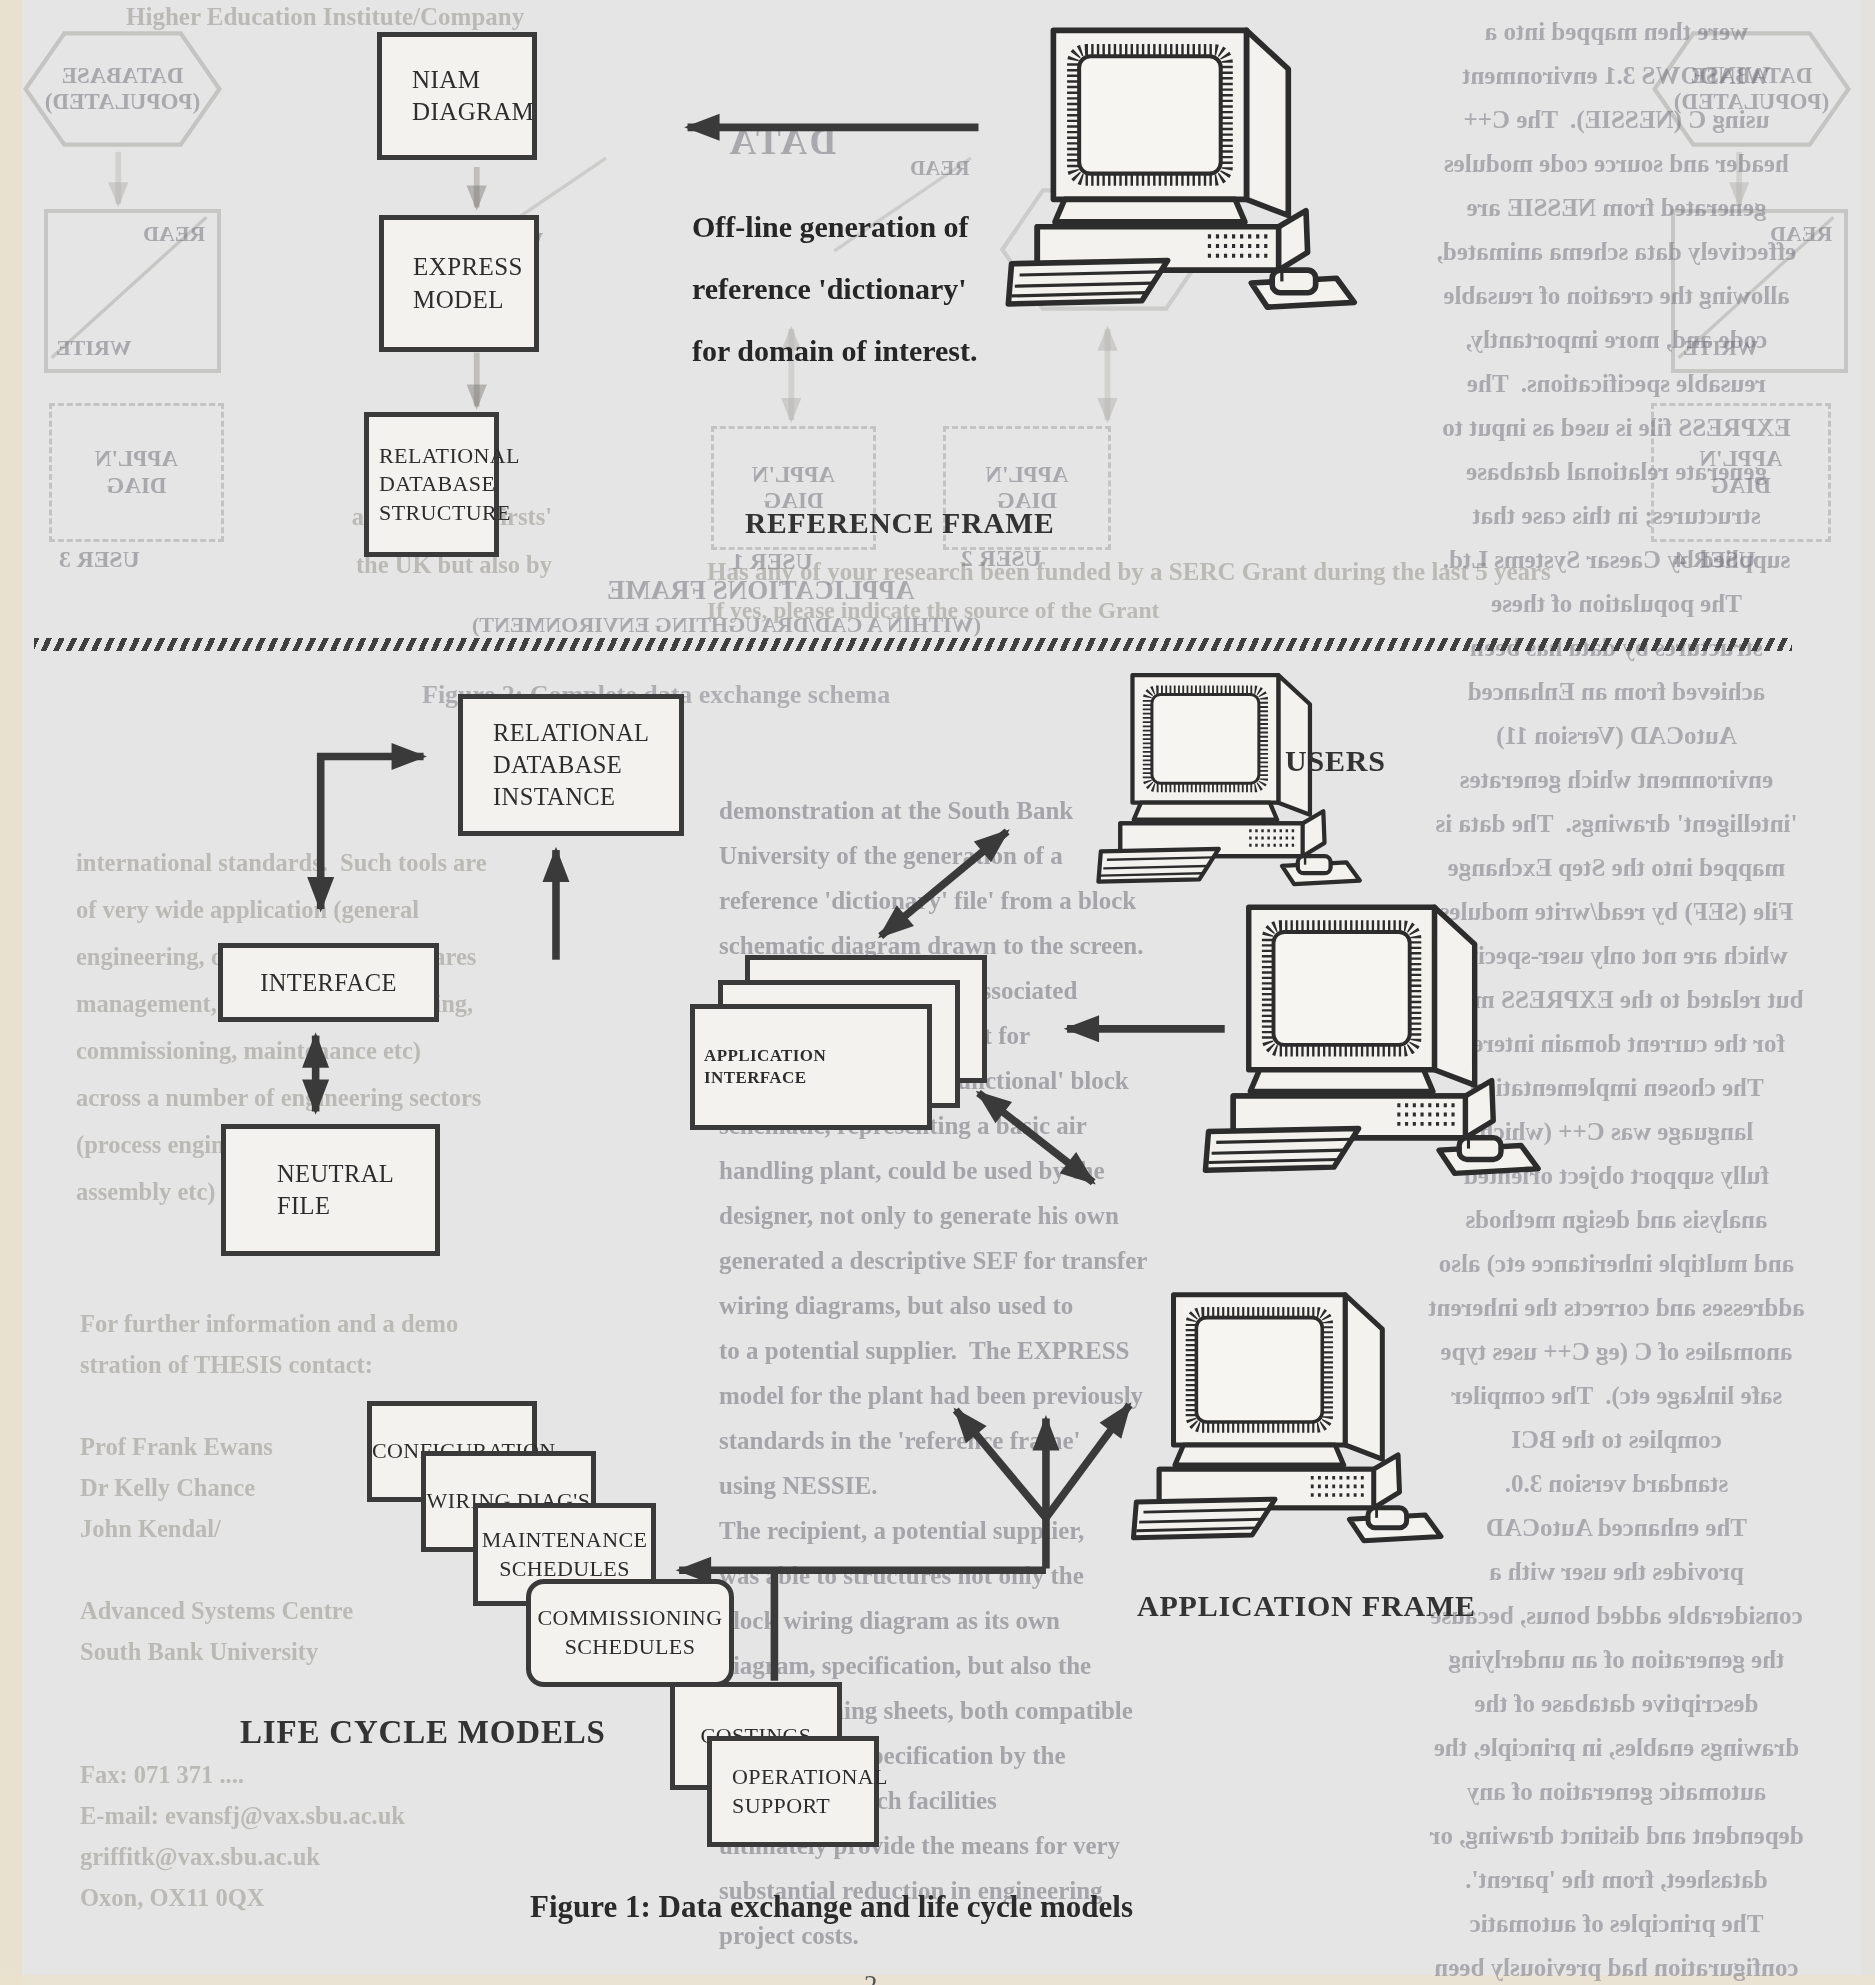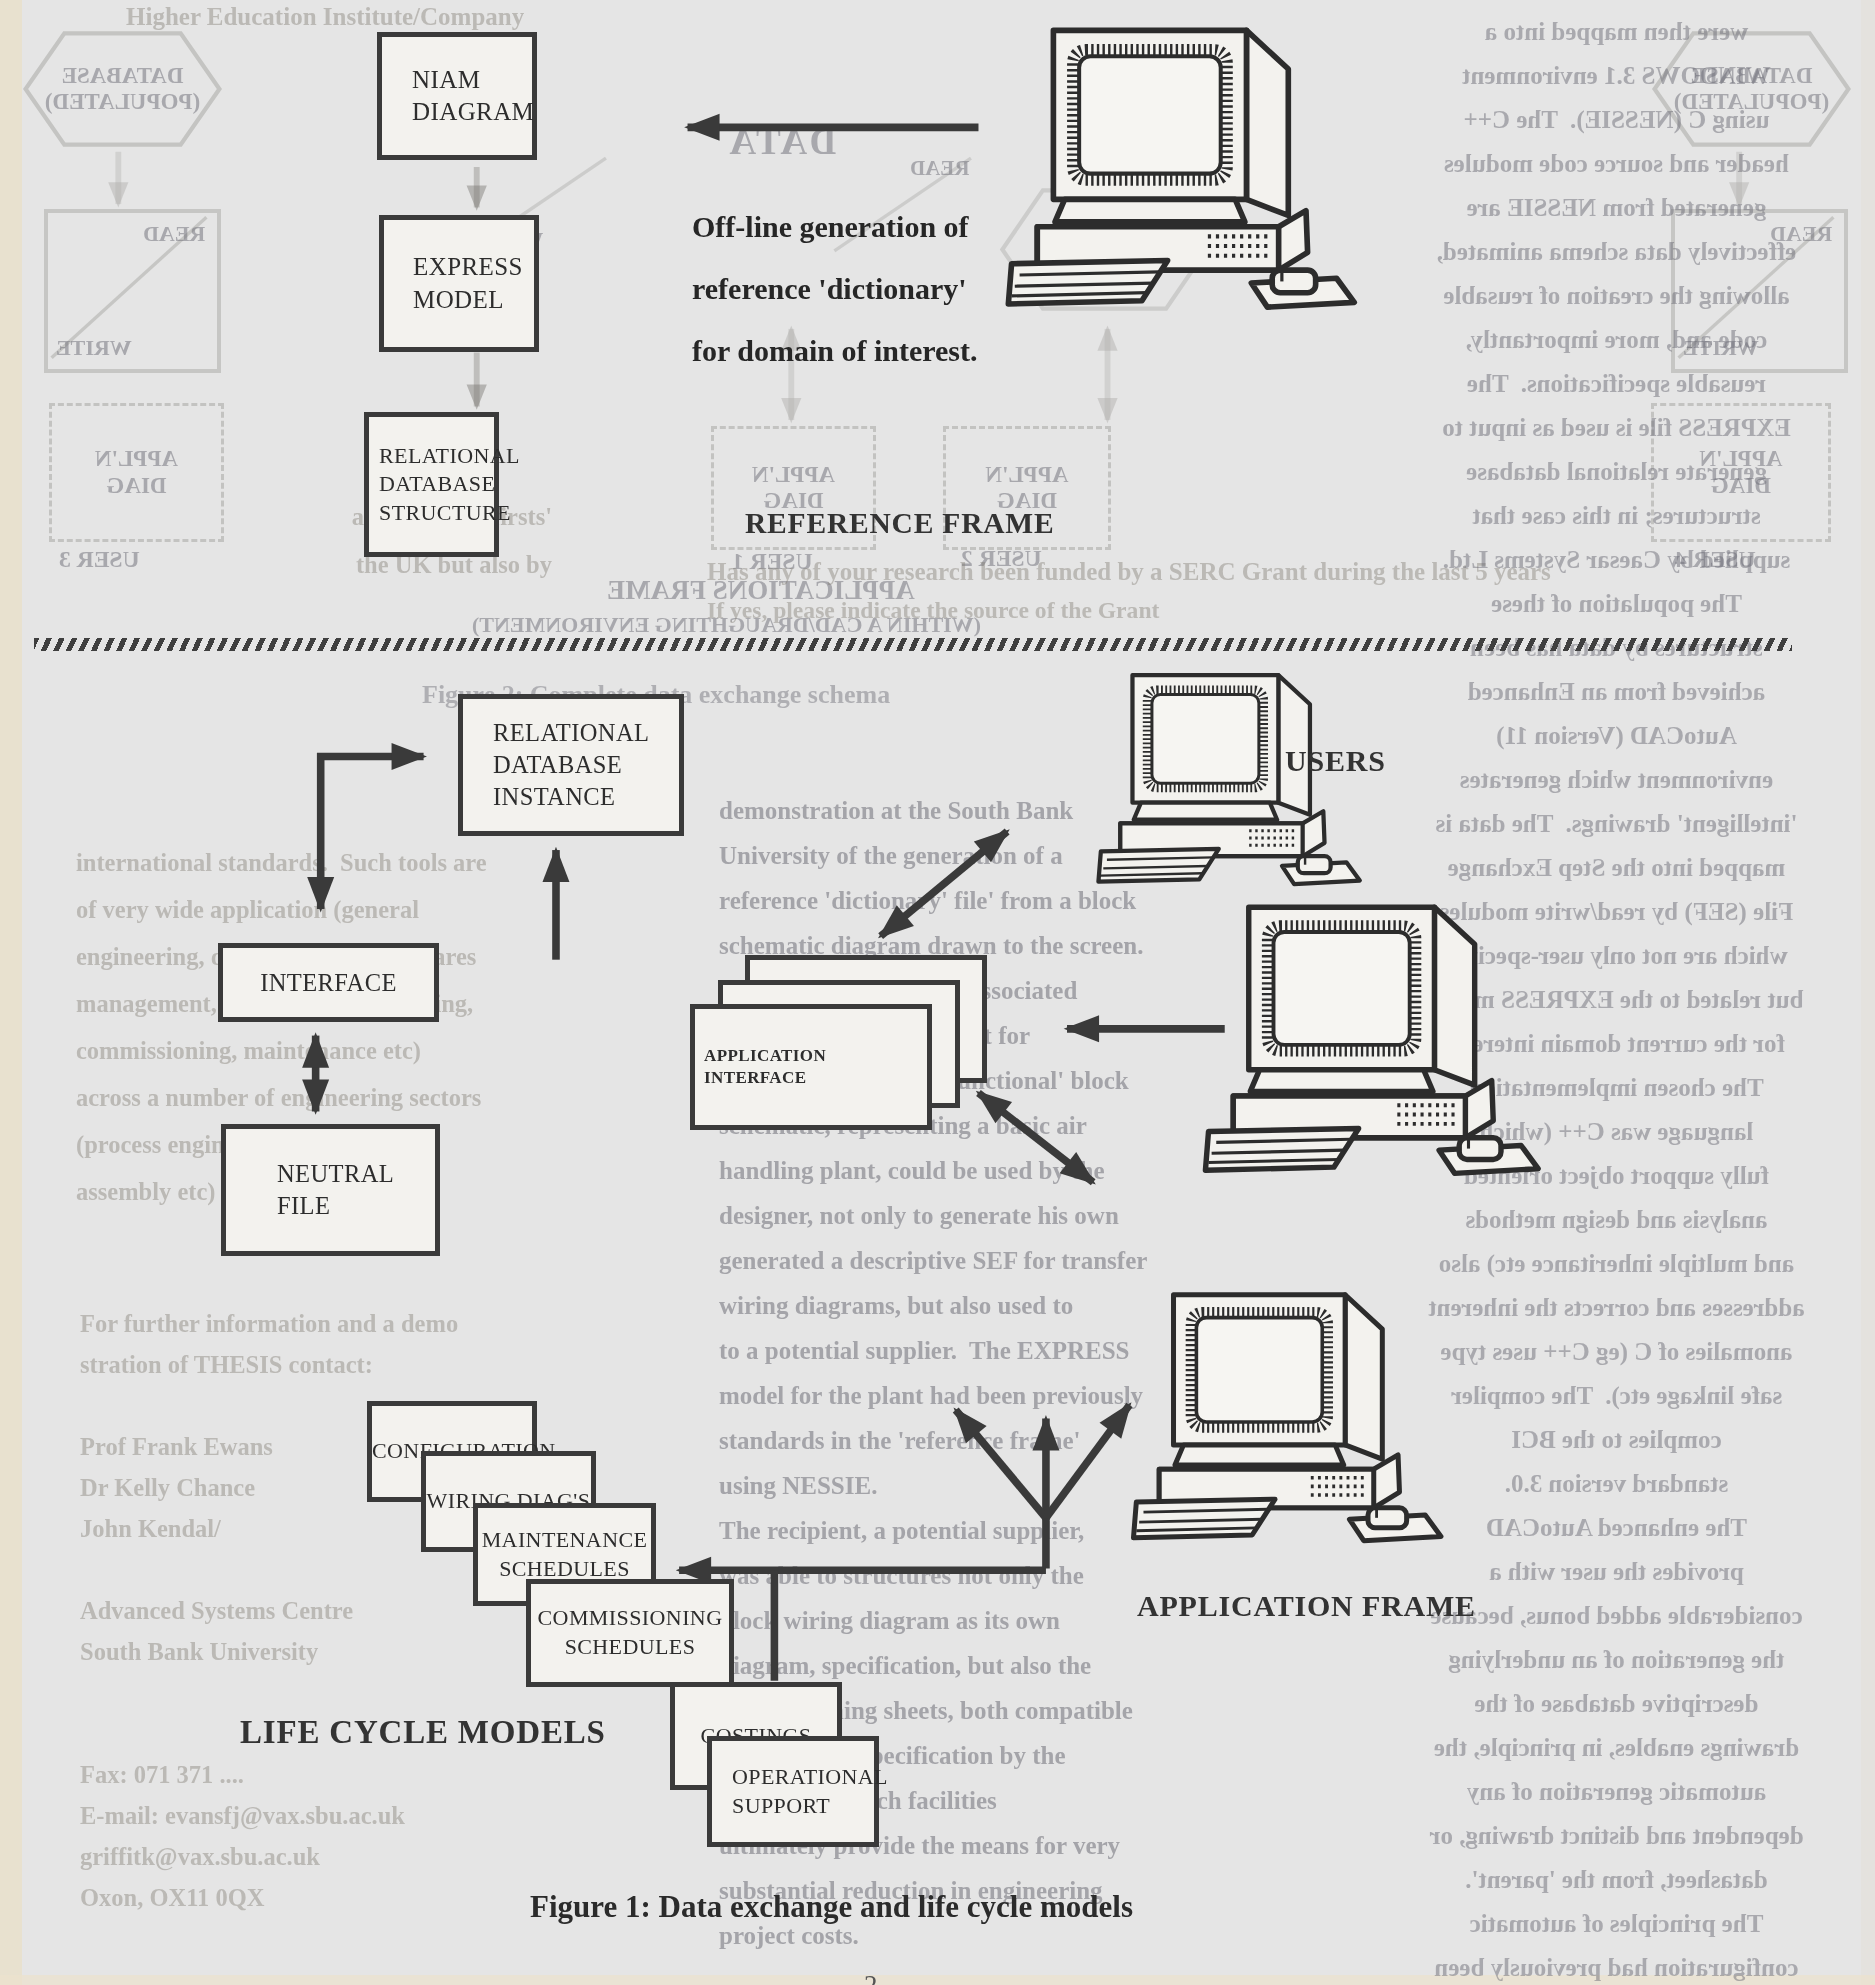--- a/index.html
+++ b/index.html
@@ -313,21 +313,21 @@
   <div class="abs dbox center" style="left:367px;top:1401px;width:170px;height:101px;">
     <div class="lbl" style="font-size:22px;">CONFIGURATION</div>
   </div>
   <div class="abs dbox center" style="left:421px;top:1451px;width:175px;height:101px;">
     <div class="lbl" style="font-size:22px;">WIRING DIAG'S</div>
   </div>
   <div class="abs dbox center" style="left:473px;top:1503px;width:183px;height:103px;">
     <div class="lbl" style="font-size:22px;">MAINTENANCE
 SCHEDULES</div>
   </div>
-  <div class="abs dbox center" style="left:526px;top:1579px;width:208px;height:108px;">
+  <div class="abs dbox center" style="left:526px;top:1579px;width:208px;height:108px;border-radius:18px;">
     <div class="lbl" style="font-size:22px;">COMMISSIONING
 SCHEDULES</div>
   </div>
   <div class="abs dbox center" style="left:670px;top:1682px;width:172px;height:108px;">
     <div class="lbl" style="font-size:22px;">COSTINGS</div>
   </div>
   <div class="abs dbox" style="left:707px;top:1736px;width:172px;height:111px;">
     <div class="lbl" style="font-size:22px;padding-left:20px;">OPERATIONAL
 SUPPORT</div>
   </div>

